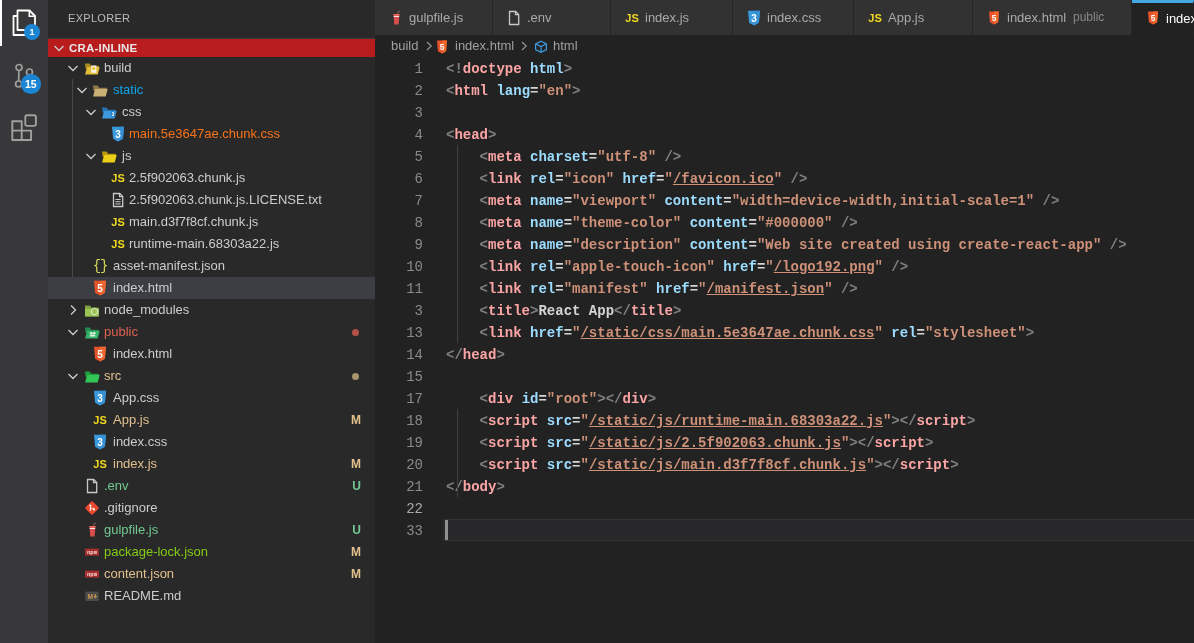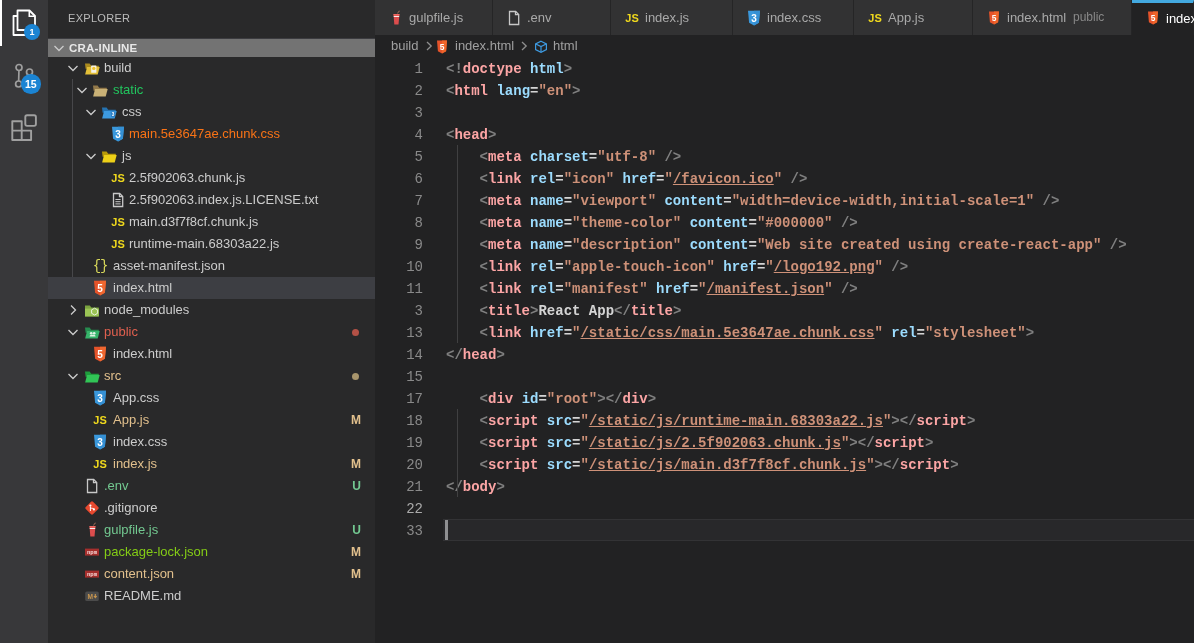--- a/index.html
+++ b/index.html
@@ -4,21 +4,21 @@
 html,body { width:1194px; height:643px; overflow:hidden; background:#222223; }
 body { font-family:"Liberation Sans", sans-serif; position:relative; }
 svg { display:block; }
 .abar { position:absolute; left:0; top:0; width:48px; height:100%; background:#38383a; }
 .wstrip { position:absolute; left:0; top:0; width:2px; height:46px; background:#ffffff; z-index:5; }
 .aicon { position:absolute; left:10px; }
 .abadge { position:absolute; border-radius:50%; background:#1b84d3; color:#fff; font-size:9px; font-weight:bold;
   display:flex; align-items:center; justify-content:center; }
 .sidebar { position:absolute; left:48px; top:0; width:327px; height:100%; background:#29292a; }
 .sbtitle { position:absolute; left:20px; top:12px; font-size:11px; color:#bbbbbb; letter-spacing:0.3px; }
-.shead { position:absolute; left:0; top:38px; width:100%; height:19px; background:#737373; border-top:1px solid #3c3c40;
+.shead { position:absolute; left:0; top:38px; width:100%; height:19px; background:#b91c1c; border-top:1px solid #3c3c40;
   color:#e8e8e8; font-size:11.5px; font-weight:bold; line-height:18px; letter-spacing:0.2px; }
 .shead .hc { position:absolute; left:3px; top:1px; }
 .shead .ht { position:absolute; left:21px; }
 .trow { position:absolute; left:0; width:100%; height:22px; }
 .trow.sel { background:#3d3e43; }
 .tchev { position:absolute; top:3px; }
 .ticon { position:absolute; top:3px; width:16px; height:16px; display:flex; align-items:center; justify-content:center; }
 .tlab { position:absolute; top:0; line-height:22px; font-size:13px; white-space:nowrap; }
 .tbad { position:absolute; right:14px; top:0; line-height:22px; font-size:12px; font-weight:bold; }
 .tdot { position:absolute; right:16px; top:8px; width:7px; height:7px; border-radius:50%; }
@@ -207,21 +207,21 @@
         <svg width="16" height="16" viewBox="0 0 16 16" style="">
           <path d="M3.5 6 8 10.5 12.5 6" fill="none" stroke="#cccccc" stroke-width="1.3"></path>
         </svg>
       </span>
       <span class="ticon" style="left:44px">
         <svg width="16" height="15" viewBox="0 0 16 15" style="">
           <path d="M1 2.6 h4.6 l1.6 2.1 h7.6 v3 H1.6 Z" fill="#93794a"></path>
           <path d="M3.1 6 h12.6 l-2 7.4 H1.1 Z" fill="#c9b176"></path>
         </svg>
       </span>
-      <span class="tlab" style="left:65px;color:#22c55e">static</span>
+      <span class="tlab" style="left:65px;color:#0ea5e9">static</span>
     </div>
 <div class="trow" style="top:101px">
       <span class="tchev" style="left:35px">
         <svg width="16" height="16" viewBox="0 0 16 16" style="">
           <path d="M3.5 6 8 10.5 12.5 6" fill="none" stroke="#cccccc" stroke-width="1.3"></path>
         </svg>
       </span>
       <span class="ticon" style="left:53px">
         <svg width="16" height="15" viewBox="0 0 16 15" style="">
           <path d="M1 2.6 h4.6 l1.6 2.1 h7.6 v3 H1.6 Z" fill="#2572b0"></path>
@@ -263,21 +263,21 @@
       <span class="tlab" style="left:81px;color:#cccccc">2.5f902063.chunk.js</span>
     </div>
 <div class="trow" style="top:189px">
       <span class="ticon" style="left:62px">
         <svg width="16" height="16" viewBox="0 0 16 16" style="">
           <path d="M3.5 1.5 h6.2 l3 3 v10 h-9.2 Z" fill="none" stroke="#c8c8c8" stroke-width="1.3"></path>
           <path d="M9.5 1.7 v3 h3" fill="none" stroke="#c8c8c8" stroke-width="1.3"></path>
           <path d="M5.4 7.5 h5.2 M5.4 9.7 h5.2 M5.4 11.9 h5.2" stroke="#c8c8c8" stroke-width="1"></path>
         </svg>
       </span>
-      <span class="tlab" style="left:81px;color:#cccccc">2.5f902063.index.js.LICENSE.txt</span>
+      <span class="tlab" style="left:81px;color:#cccccc">2.5f902063.chunk.js.LICENSE.txt</span>
     </div>
 <div class="trow" style="top:211px">
       <span class="ticon" style="left:62px">
         <span class="jsico">JS</span>
       </span>
       <span class="tlab" style="left:81px;color:#cccccc">main.d3f7f8cf.chunk.js</span>
     </div>
 <div class="trow" style="top:233px">
       <span class="ticon" style="left:62px">
         <span class="jsico">JS</span>

